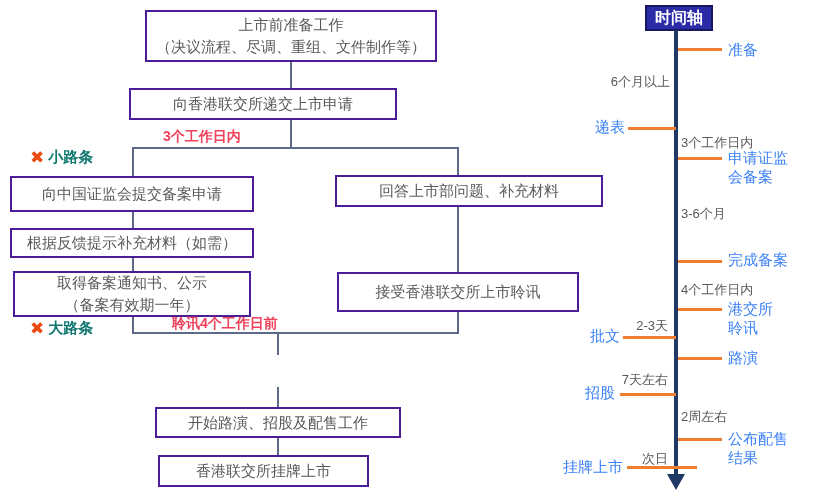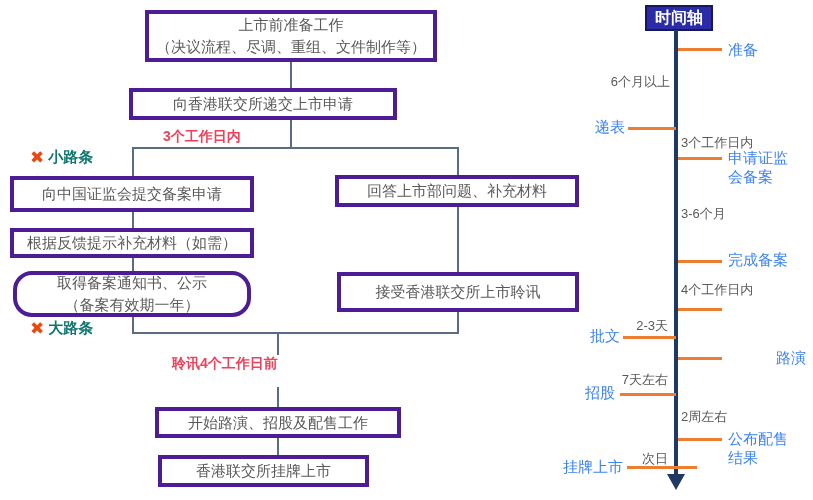--- a/index.html
+++ b/index.html
@@ -1,18 +1,18 @@
 <!DOCTYPE html>
 <html><head>
 <meta charset="utf-8">
 <style>
   html,body{margin:0;padding:0;background:#fff;}
   .canvas{position:relative;width:813px;height:500px;background:#ffffff;overflow:hidden;
           font-family:"Liberation Serif","DejaVu Serif",serif;}
-  .fbox{position:absolute;border:4px solid #4c1d95;background:#fff;display:flex;
+  .fbox{position:absolute;border:2px solid #4c1d95;background:#fff;display:flex;
         align-items:center;justify-content:center;text-align:center;color:#595959;
         font-size:15px;line-height:22px;white-space:pre-line;box-sizing:border-box;}
   .vline{position:absolute;width:2px;background:#5B6B87;}
   .hline{position:absolute;height:2px;background:#5B6B87;}
   .redlabel{position:absolute;color:#F0415A;font-size:14px;font-weight:bold;
             font-family:"Liberation Sans","DejaVu Sans",sans-serif;white-space:nowrap;}
   .anno{position:absolute;display:flex;align-items:center;gap:4px;white-space:nowrap;}
   .anno .x{color:#E84A12;font-size:17px;font-weight:bold;line-height:17px;
            font-family:"DejaVu Sans",sans-serif;}
   .anno .t{color:#0f766e;font-size:15px;font-weight:bold;
@@ -34,44 +34,44 @@
 </head>
 <body>
 
 <div class="canvas">
 
   <div class="fbox" style="left:145px;top:10px;width:292px;height:52px;">上市前准备工作
 （决议流程、尽调、重组、文件制作等）</div>
   <div class="fbox" style="left:129px;top:88px;width:268px;height:32px;">向香港联交所递交上市申请</div>
   <div class="fbox" style="left:10px;top:176px;width:244px;height:36px;">向中国证监会提交备案申请</div>
   <div class="fbox" style="left:10px;top:228px;width:244px;height:30px;">根据反馈提示补充材料（如需）</div>
-  <div class="fbox" style="left:13px;top:271px;width:238px;height:46px;border-radius:19px;">取得备案通知书、公示
+  <div class="fbox" style="left:13px;top:271px;width:238px;height:46px;">取得备案通知书、公示
 （备案有效期一年）</div>
-  <div class="fbox" style="left:335px;top:175px;width:244px;height:32px;text-align:right;">回答上市部问题、补充材料</div>
+  <div class="fbox" style="left:335px;top:175px;width:268px;height:32px;text-align:right;">回答上市部问题、补充材料</div>
   <div class="fbox" style="left:337px;top:272px;width:242px;height:40px;">接受香港联交所上市聆讯</div>
   <div class="fbox" style="left:155px;top:407px;width:246px;height:31px;">开始路演、招股及配售工作</div>
   <div class="fbox" style="left:158px;top:455px;width:211px;height:32px;">香港联交所挂牌上市</div>
 
   <div class="vline" style="left:290px;top:62px;height:26px;"></div>
   <div class="vline" style="left:290px;top:120px;height:28px;"></div>
   <div class="hline" style="left:132px;top:147px;width:327px;"></div>
   <div class="vline" style="left:132px;top:147px;height:29px;"></div>
   <div class="vline" style="left:457px;top:147px;height:28px;"></div>
   <div class="vline" style="left:132px;top:212px;height:16px;"></div>
   <div class="vline" style="left:132px;top:258px;height:13px;"></div>
   <div class="vline" style="left:132px;top:317px;height:17px;"></div>
   <div class="vline" style="left:457px;top:207px;height:65px;"></div>
   <div class="vline" style="left:457px;top:312px;height:22px;"></div>
   <div class="hline" style="left:132px;top:332px;width:327px;"></div>
   <div class="vline" style="left:277px;top:332px;height:23px;"></div>
   <div class="vline" style="left:277px;top:387px;height:20px;"></div>
   <div class="vline" style="left:277px;top:438px;height:17px;"></div>
 
   <div class="redlabel" style="left:163px;top:128px;">3个工作日内</div>
-  <div class="redlabel" style="left:172px;top:315px;margin-top:40px;">聆讯4个工作日前</div>
+  <div class="redlabel" style="left:172px;top:315px;">聆讯4个工作日前</div>
 
   <div class="anno" style="left:30px;top:148px;">
     <span class="x">✖</span>
     <span class="t">小路条</span>
   </div>
   <div class="anno" style="left:30px;top:319px;">
     <span class="x">✖</span>
     <span class="t">大路条</span>
   </div>
 
@@ -88,21 +88,23 @@
 
   <div class="tick" style="left:628px;top:127px;width:48px;"></div>
   <div class="tick" style="left:623px;top:336px;width:53px;"></div>
   <div class="tick" style="left:620px;top:393px;width:56px;"></div>
   <div class="tick" style="left:627px;top:466px;width:70px;"></div>
 
   <div class="ev" style="left:728px;top:41px;">准备</div>
   <div class="ev" style="left:728px;top:149px;">申请证监
 会备案</div>
   <div class="ev" style="left:728px;top:251px;">完成备案</div>
-  <div class="ev" style="left:728px;top:349px;margin-left:48px;">路演</div>
+  <div class="ev" style="left:728px;top:300px;">港交所
+聆讯</div>
+  <div class="ev" style="left:728px;top:349px;">路演</div>
   <div class="ev" style="left:728px;top:430px;">公布配售
 结果</div>
 
   <div class="ev ev-l" style="left:570px;top:118px;width:55px;">递表</div>
   <div class="ev ev-l" style="left:575px;top:327px;width:45px;">批文</div>
   <div class="ev ev-l" style="left:570px;top:384px;width:45px;">招股</div>
   <div class="ev ev-l" style="left:548px;top:458px;width:75px;">挂牌上市</div>
 
   <div class="intv intv-l" style="left:600px;top:73px;width:70px;">6个月以上</div>
   <div class="intv" style="left:681px;top:134px;">3个工作日内</div>

